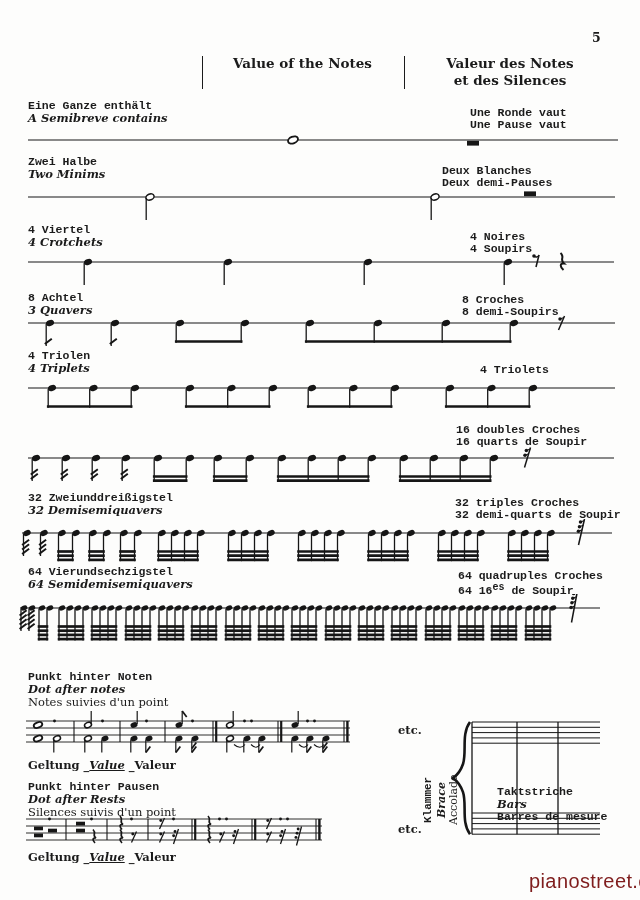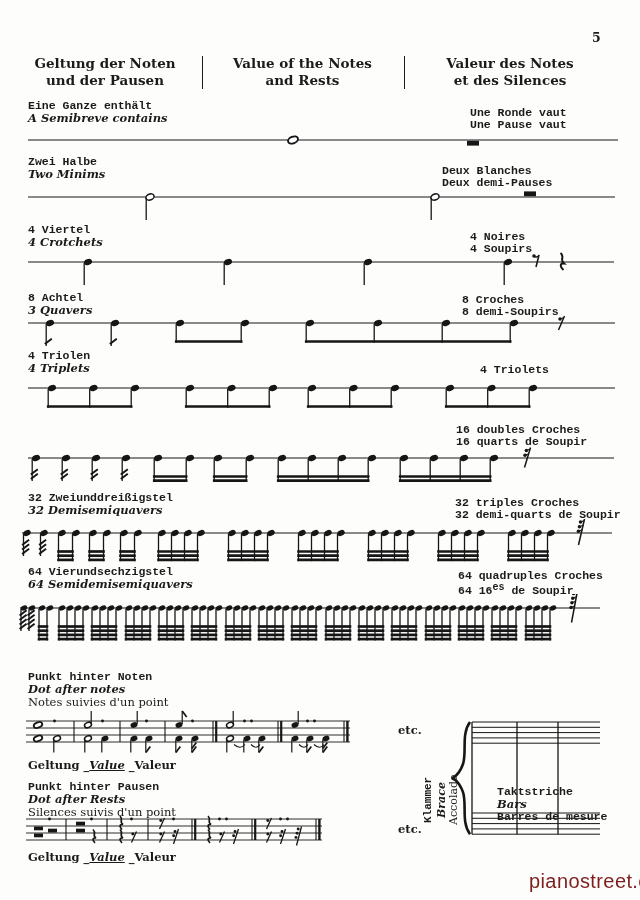--- a/index.html
+++ b/index.html
@@ -25,28 +25,23 @@
              font-size:20px;color:#7f1d1d;letter-spacing:0.4px;margin-left:21px;}
   sup{font-size:10px;vertical-align:4px;}
 </style>
 </head>
 <body>
 
 <div class="page">
 
   <div class="pageno">5</div>
 
-  <div class="hcol" style="left:10px;width:190px;">
-    <div>Geltung der Noten</div>
-    <div>und der Pausen</div>
-  </div>
   <div class="hdiv" style="left:202px;"></div>
   <div class="hcol" style="left:205px;width:195px;">
     <div>Value of the Notes</div>
-    <div>and Rests</div>
   </div>
   <div class="hdiv" style="left:404px;"></div>
   <div class="hcol" style="left:410px;width:200px;">
     <div>Valeur des Notes</div>
     <div>et des Silences</div>
   </div>
 
   <div class="abs lbl" style="left:28px;top:100px;">
     <div class="b">Eine Ganze enthält</div>
     <div class="i">A Semibreve contains</div>

